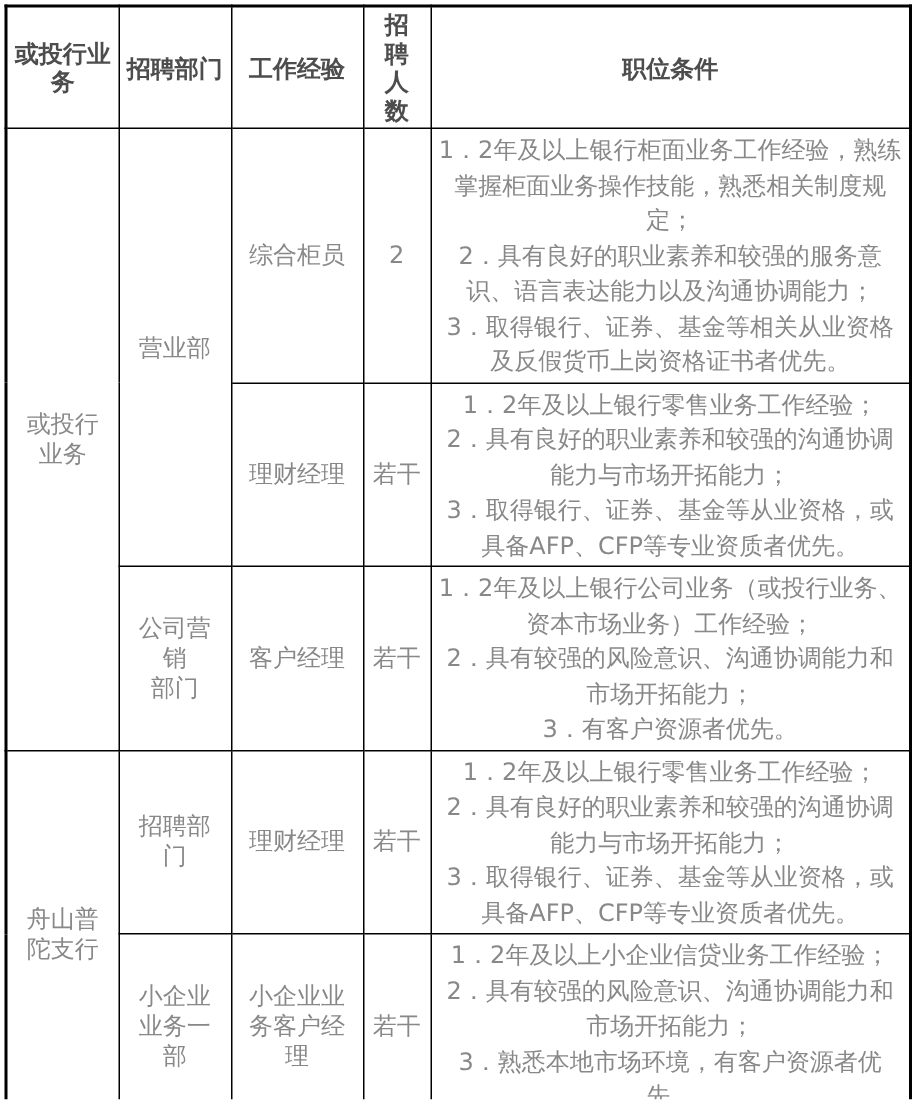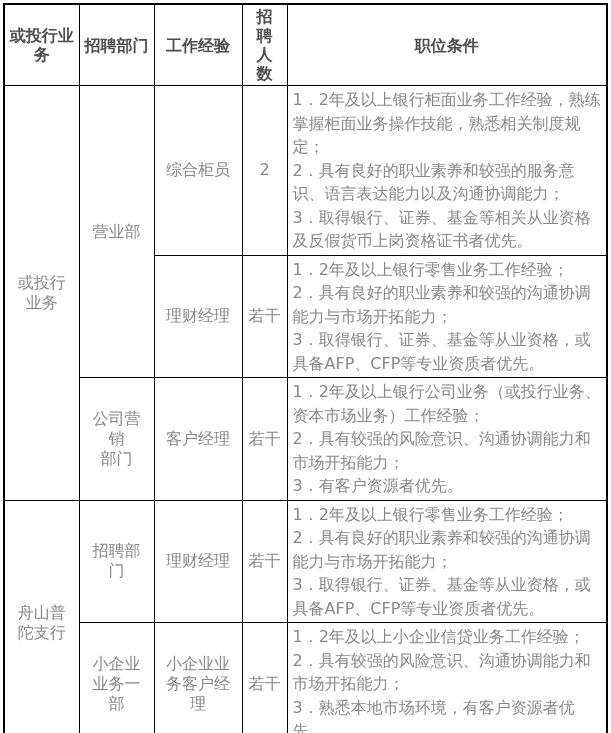--- a/index.html
+++ b/index.html
@@ -49,21 +49,21 @@
   }
   td.c {
     text-align: center;
     line-height: 20px;
     white-space: pre-line;
   }
   td.col-org, td.col-dept { padding: 2px 12px; }
   td.col-pos  { padding: 2px 10px; }
   td.col-cnt  { padding: 2px 4px; }
   td.req {
-    text-align: left;
+    text-align: center;
     vertical-align: middle;
     line-height: 23.5px;
     padding: 2px 5px;
     white-space: pre-line;
   }
   tr.hdr  { height: 77px; }
   tr.r1   { height: 166px; }
   tr.r2   { height: 120px; }
   tr.r3   { height: 122px; }
   tr.r4   { height: 119px; }

